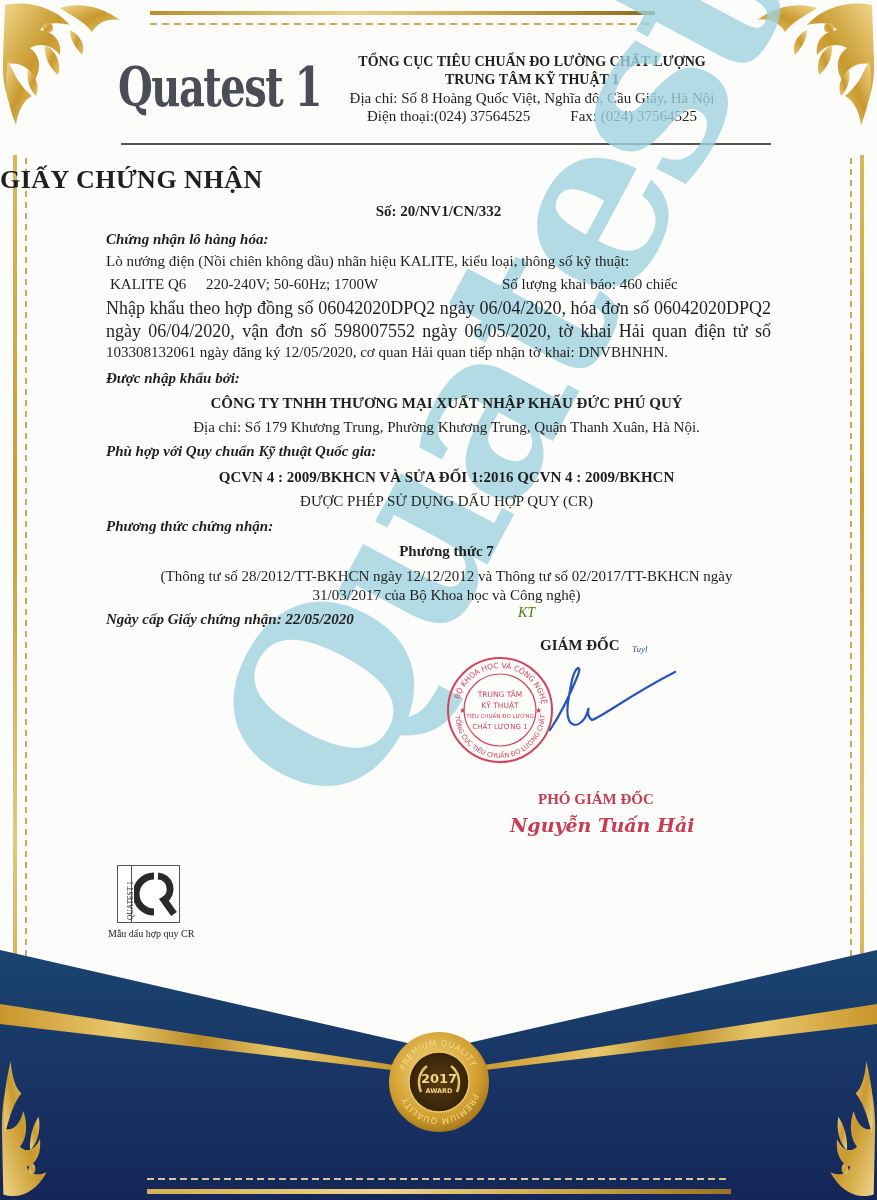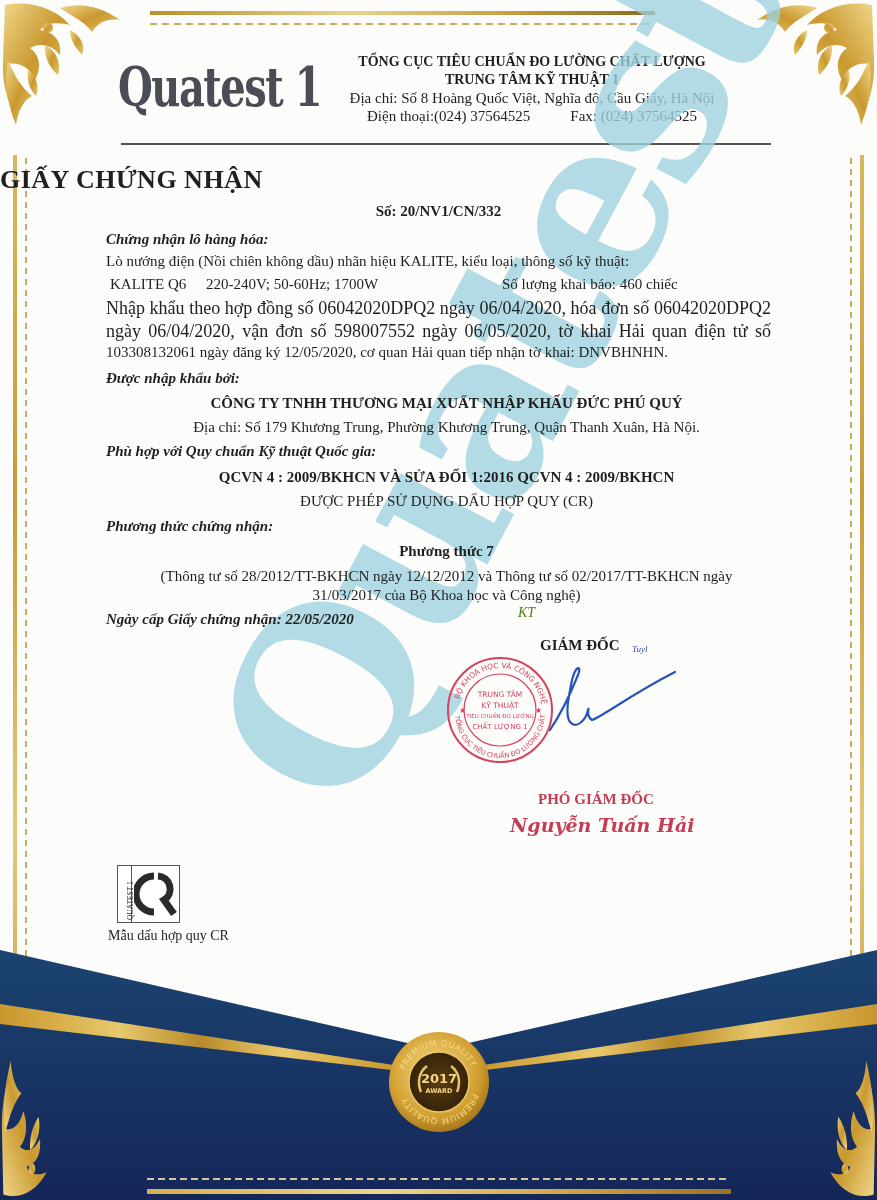--- a/index.html
+++ b/index.html
@@ -61,21 +61,21 @@
     .stamp { position: absolute; left: 445px; top: 655px; width: 110px; height: 110px; z-index: 3; }
     .signature { position: absolute; left: 530px; top: 660px; width: 150px; height: 80px; z-index: 4; }
     .vice-title { position: absolute; left: 538px; top: 791px; font-weight: bold; font-size: 15px; color: #c73b55; z-index: 3; }
     .vice-name { position: absolute; left: 510px; top: 814px; font-style: italic; font-weight: bold; font-size: 19px; color: #c73b55; z-index: 3; font-family: "DejaVu Serif", serif; }
 
     
     .cr-box { position: absolute; left: 117px; top: 865px; width: 63px; height: 58px; border: 1px solid #555; background: #fff; z-index: 3; }
     .cr-side { position: absolute; left: 0; top: 0; width: 14px; height: 56px; border-right: 1px solid #555; }
     .cr-side span { position: absolute; left: 8px; top: 54px; transform: rotate(-90deg); transform-origin: left top; font-size: 7.5px; white-space: nowrap; }
     .cr-glyph { position: absolute; left: 16px; top: 4px; width: 44px; height: 48px; }
-    .cr-caption { position: absolute; left: 108px; top: 928px; font-size: 14px; z-index: 3; }
+    .cr-caption { position: absolute; left: 108px; top: 928px; font-size: 10px; z-index: 3; }
 
     
     .envelope { position: absolute; left: 0; top: 940px; width: 877px; height: 260px; z-index: 2; }
     .envelope svg { width: 100%; height: 100%; display: block; }
     .seal { position: absolute; left: 387px; top: 1030px; width: 104px; height: 104px; z-index: 4; }
     .bottom-dash { position: absolute; left: 147px; top: 1178px; width: 580px; height: 2px;
       background: repeating-linear-gradient(90deg, #d6c49a 0 7px, transparent 7px 11px); z-index: 3; }
     .bottom-solid { position: absolute; left: 147px; top: 1189px; width: 584px; height: 5px;
       background: linear-gradient(90deg, #d4af4e, #eed48a 40%, #c9a043 75%, #9a7224); z-index: 3; }
   </style>

